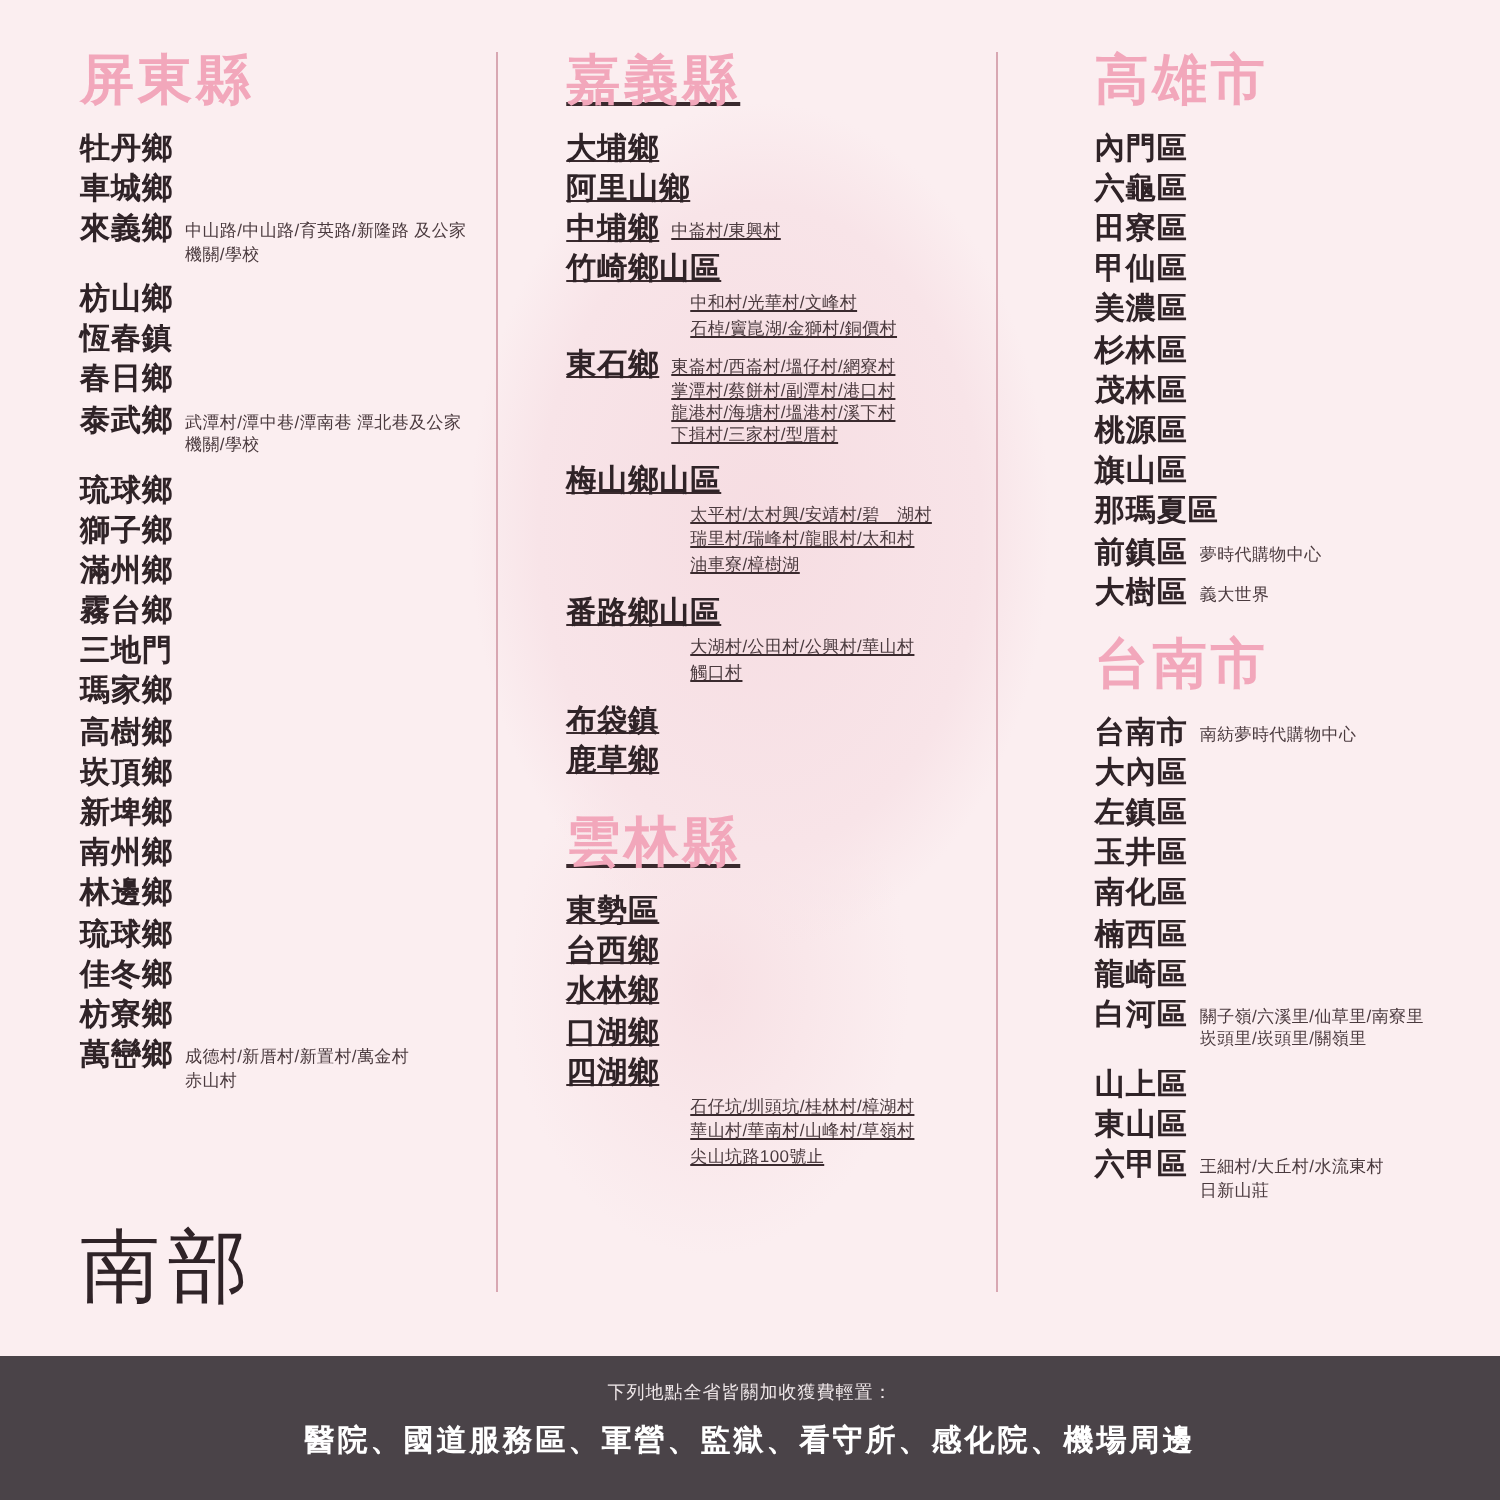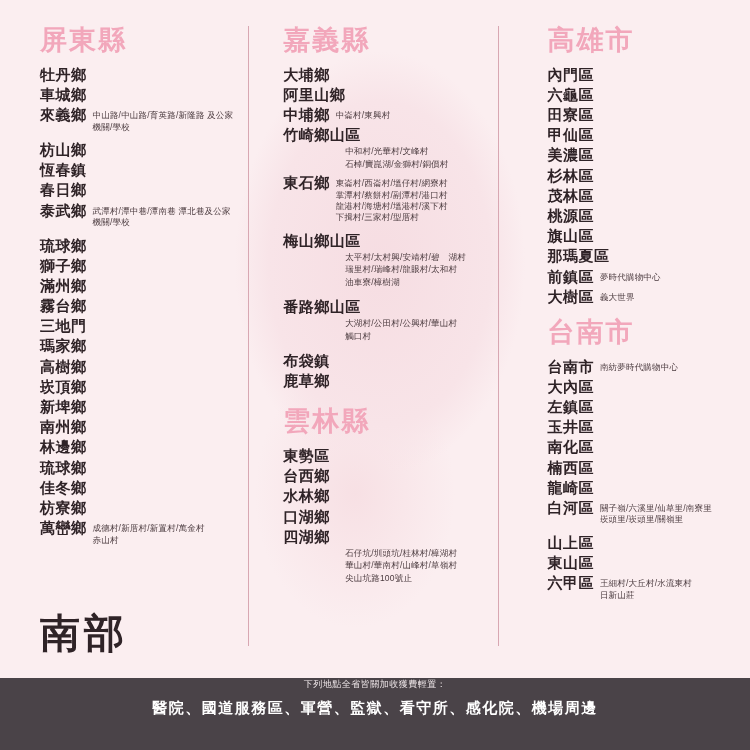--- a/index.html
+++ b/index.html
@@ -37,21 +37,21 @@
     width: 750px;
     height: 646px;
     display: flex;
     gap: 20px;
   }
   .col {
     position: relative;
     box-sizing: border-box;
   }
   .col-1 { width: 248px; padding-left: 40px; }
-  .col-2 { width: 250px; padding-left: 28px; }
+  .col-2 { width: 250px; padding-left: 28px; text-decoration: underline; }
   .col-3 { width: 252px; padding-left: 36px; }
   .divider {
     position: absolute;
     top: 0;
     width: 1px;
     height: 620px;
     background: #d8a7b2;
   }
   .div1 { left: 248px; }
   .div2 { left: 498px; }
@@ -97,35 +97,35 @@
   .sub-lines.indent-more { margin-left: 62px; }
   .gap-s { height: 6px; }
   .gap-m { height: 11px; }
   .gap-l { height: 16px; }
 
   .big-label {
     position: absolute;
     left: 40px;
     top: 580px;
     font-size: 40px;
-    font-weight: bold;
+    font-weight: normal;
     color: #2f2327;
     letter-spacing: 4px;
   }
 
   .footer {
     position: absolute;
     left: 0;
     bottom: 0;
     width: 750px;
     height: 72px;
     background: #4a4348;
     color: #ffffff;
     box-sizing: border-box;
-    padding-top: 0;
+    padding-top: 12px;
     text-align: center;
   }
   .footer .line1 {
     font-size: 9px;
     letter-spacing: 0.5px;
     color: #efe7e9;
     margin-bottom: 8px;
   }
   .footer .line2 {
     font-size: 15px;

